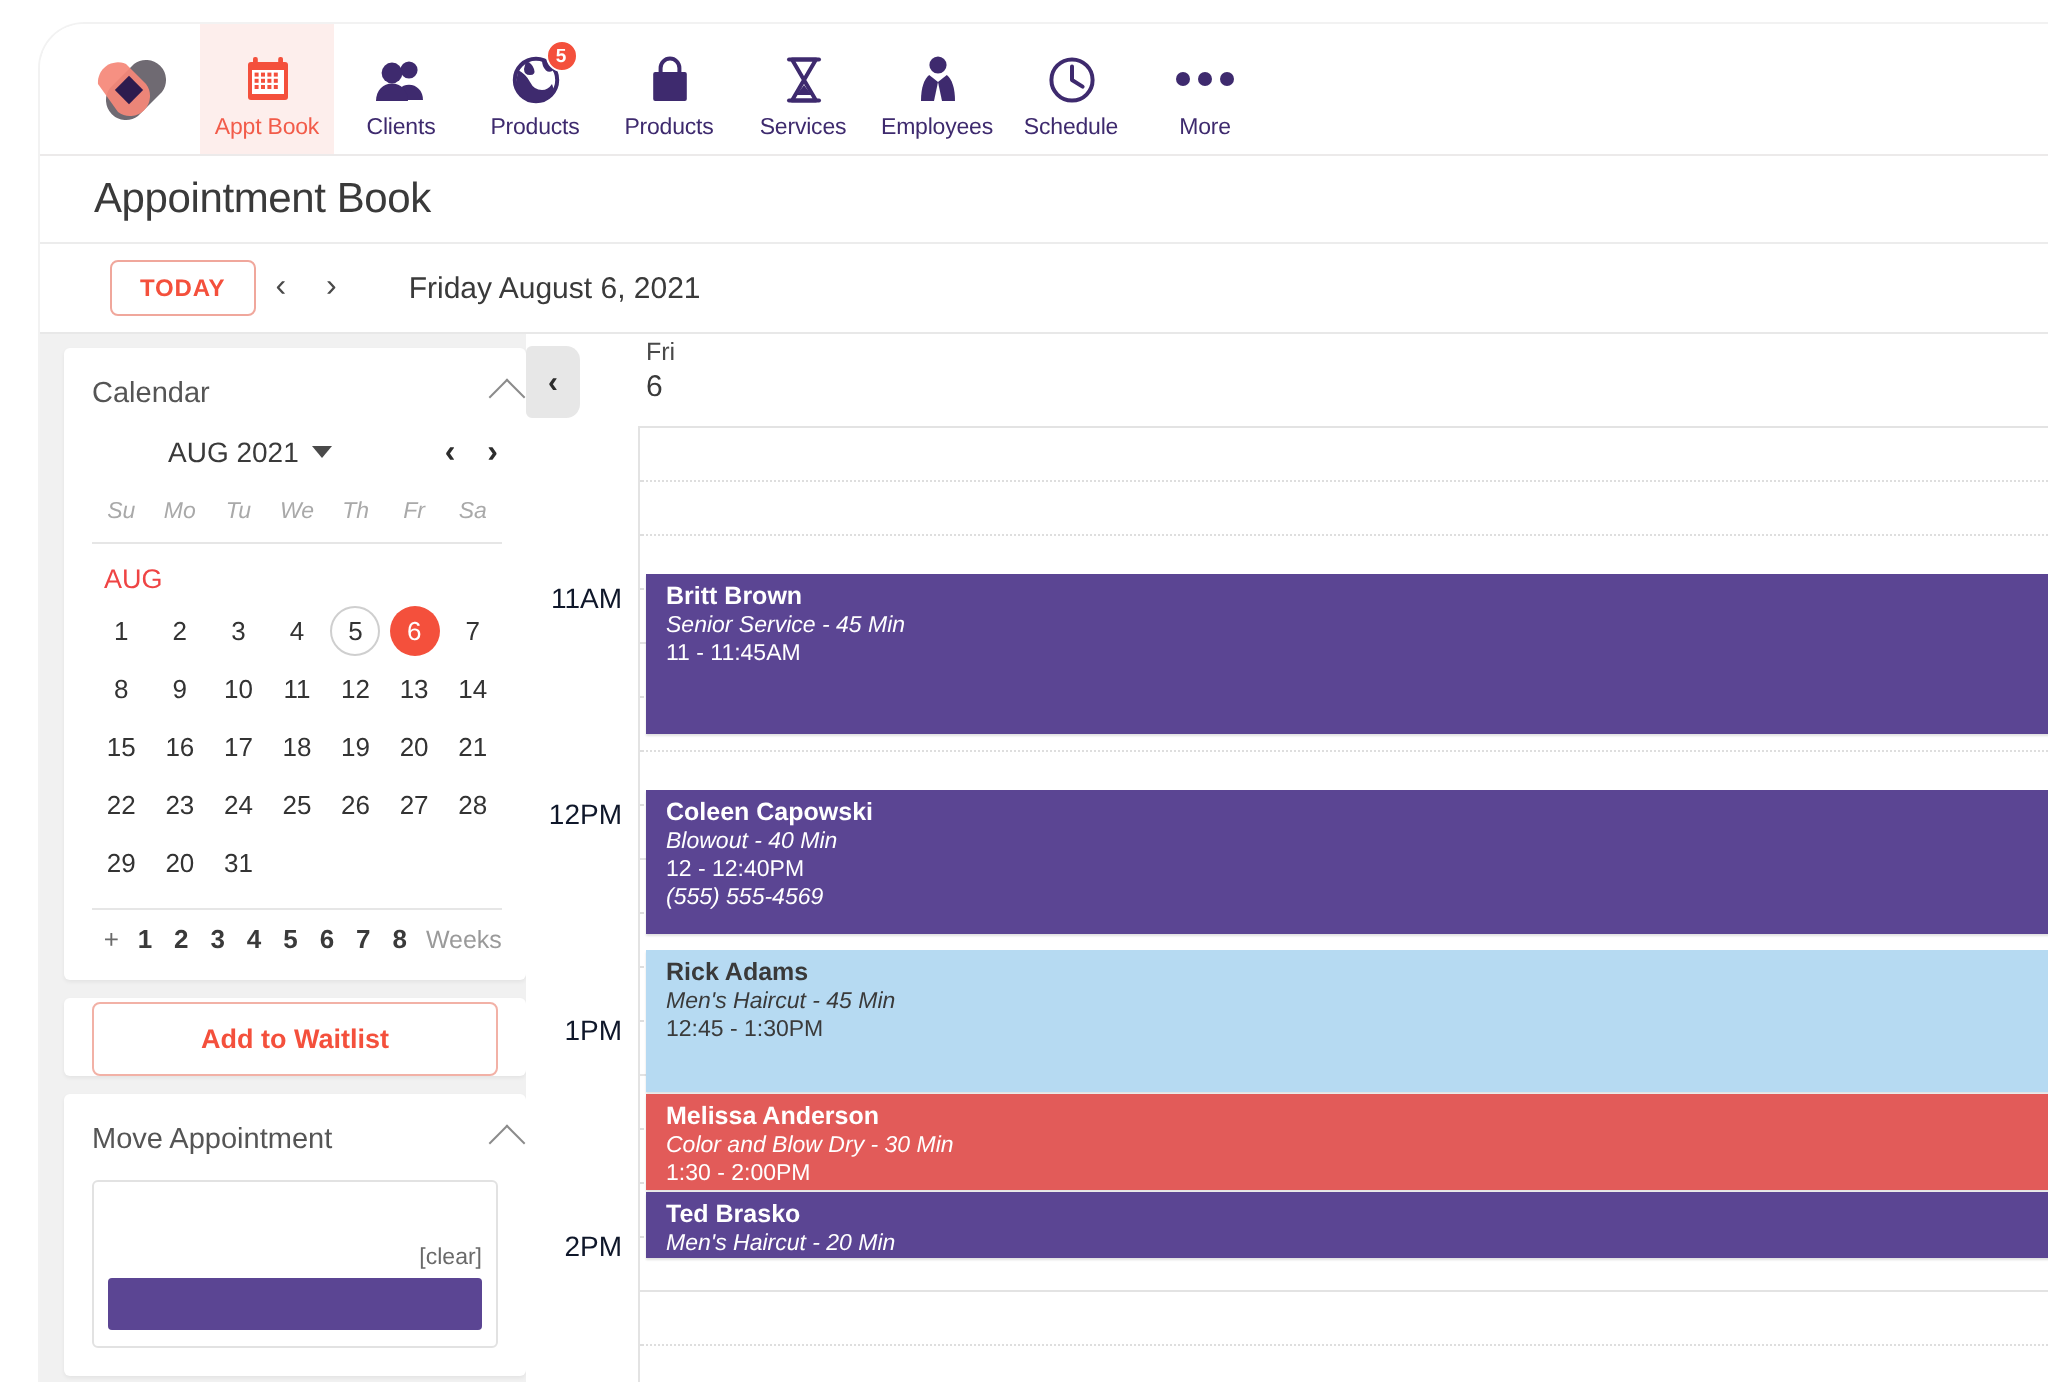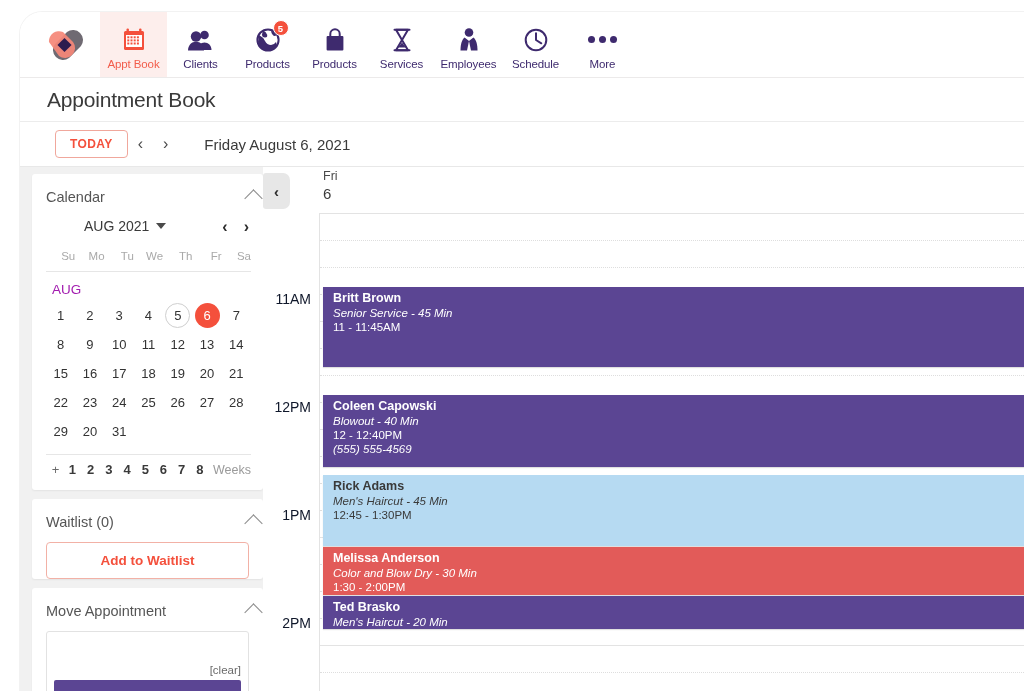--- a/index.html
+++ b/index.html
@@ -159,23 +159,23 @@
   .tri-down {
     width: 0; height: 0;
     border-left: 5px solid transparent;
     border-right: 5px solid transparent;
     border-top: 6px solid #4a4a4a;
     display:inline-block;
   }
   .cal-mnav { display: flex; gap: 16px; }
   .cal-mnav span { font-size: 16px; color: #2d2d2d; cursor: pointer; font-weight: bold; }
   .dow-row { display: grid; grid-template-columns: repeat(7, 1fr); padding-bottom: 9px; }
-  .dow { text-align: right; font-size: 11.5px; color: #a9a9a9; }
+  .dow { text-align: center; font-size: 11.5px; color: #a9a9a9; font-style: italic; }
   .cal-div { height: 1px; background: #e6e6e6; margin: 0 0 10px 0; }
-  .mon-label { font-size: 13.5px; color: #a21caf; padding: 0 0 5px 6px; }
+  .mon-label { font-size: 13.5px; color: #ef4444; padding: 0 0 5px 6px; }
   .day-grid { display: grid; grid-template-columns: repeat(7, 1fr); row-gap: 3px; }
   .day {
     height: 26px;
     display: flex; align-items: center; justify-content: center;
     font-size: 13px; color: #333;
     cursor: pointer;
   }
   .day .pill {
     width: 25px; height: 25px; border-radius: 50%;
     display: flex; align-items: center; justify-content: center;
@@ -557,24 +557,20 @@
               <span class="wk">5</span>
               <span class="wk">6</span>
               <span class="wk">7</span>
               <span class="wk">8</span>
               <span class="wlabel">Weeks</span>
             </div>
         </div>
       </div>
 
       <div class="card">
-        <div class="card-head">
-          <span class="ttl">Waitlist (0)</span>
-          <span class="chev-up"></span>
-        </div>
         <div class="wl-body">
           <button class="wl-btn">Add to Waitlist</button>
         </div>
       </div>
 
       <div class="card">
         <div class="card-head">
           <span class="ttl">Move Appointment</span>
           <span class="chev-up"></span>
         </div>

